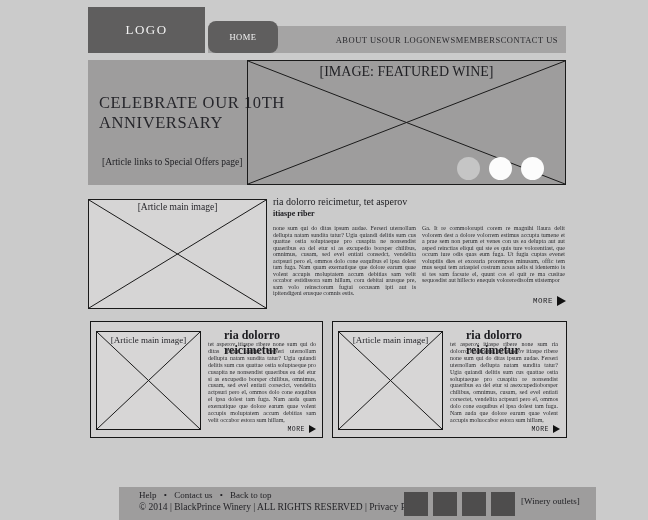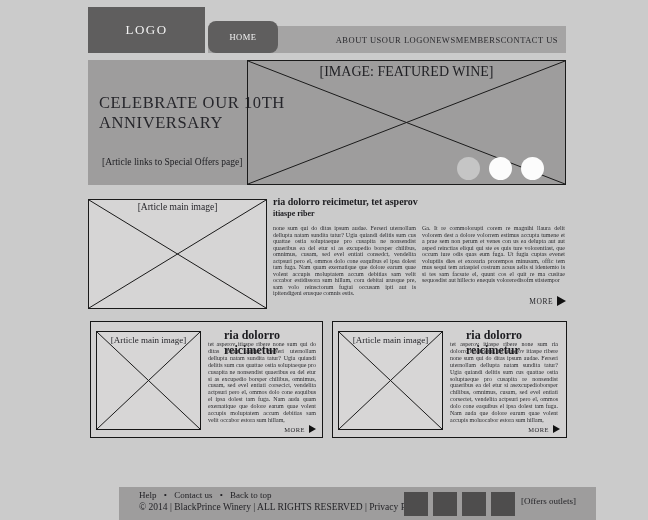--- a/index.html
+++ b/index.html
@@ -69,37 +69,37 @@
   .article-image-box{
     position:absolute;left:88px;top:199px;width:177px;height:108px;
     border:1px solid #1a1a1a;background:#d6d5d5;
   }
   .placeholder-label{
     position:absolute;left:0;right:0;top:2px;text-align:center;
     font-size:9.5px;color:#26262b;
   }
   .article-title{
     position:absolute;left:273px;top:196px;width:160px;
-    font-size:10px;font-weight:bold;color:#1c1c20;
+    font-size:10px;font-weight:normal;color:#1c1c20;
   }
   .article-subtitle{
     position:absolute;left:273px;top:209px;width:160px;
     font-size:8px;font-weight:bold;color:#1c1c20;
   }
   .article-col{
     position:absolute;top:225px;width:143px;
     font-size:6px;line-height:6.5px;text-align:justify;color:#2b2b2f;
   }
   .col1{left:273px;}
   .col2{left:422px;}
   .more-row{
     position:absolute;display:flex;align-items:center;gap:4px;cursor:pointer;
   }
   .article-more{left:498px;top:296px;width:68px;justify-content:flex-end;}
-  .more-label{font-size:7.5px;letter-spacing:.5px;color:#1f1f23;}
+  .more-label{font-size:7.5px;letter-spacing:.5px;color:#1f1f23;font-family:Liberation Mono, monospace;}
   .more-arrow{
     width:0;height:0;
     border-top:5px solid transparent;border-bottom:5px solid transparent;
     border-left:9px solid #111;
   }
 
   
   .card{
     position:absolute;top:321px;height:115px;
     border:1px solid #161616;background:#d2d1d1;
@@ -251,16 +251,16 @@
       <span class="footer-link">Back to top</span>
     </div>
     <div class="footer-copy">© 2014 | BlackPrince Winery | ALL RIGHTS RESERVED | Privacy Policy</div>
 
     <div class="social">
       <div class="social-square"></div>
       <div class="social-square"></div>
       <div class="social-square"></div>
       <div class="social-square"></div>
     </div>
-    <div class="social-label">[Offers outlets]</div>
+    <div class="social-label">[Winery outlets]</div>
   </footer>
 
 </div>
 
 </body></html>

